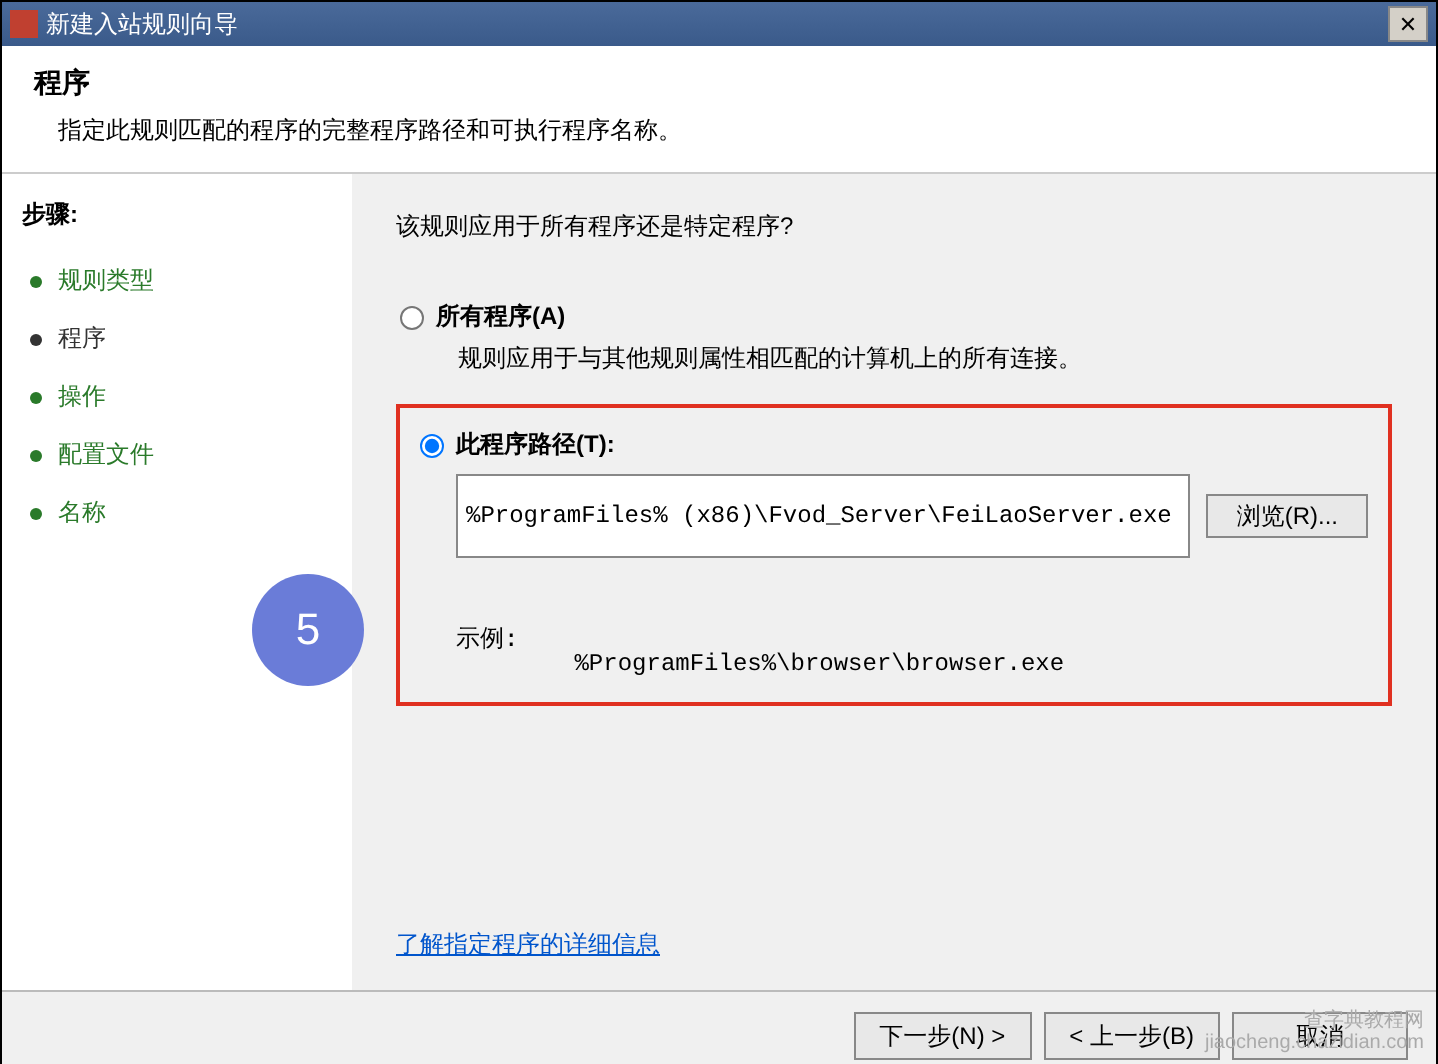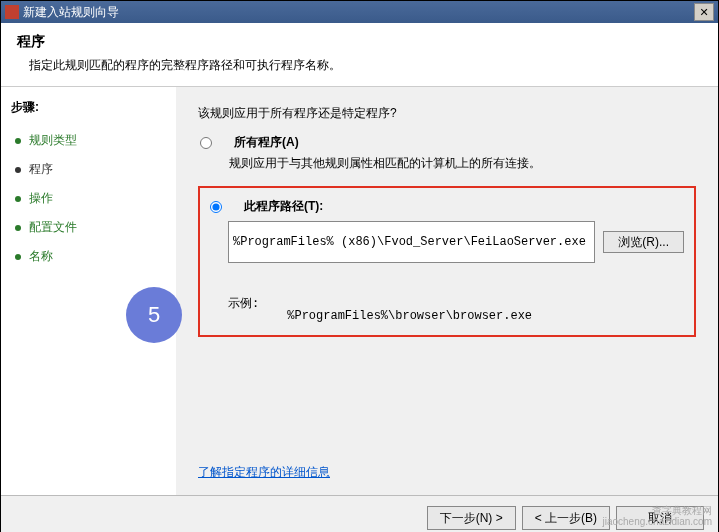--- a/index.html
+++ b/index.html
@@ -17,23 +17,23 @@
 .sidebar-title { font-weight: bold; margin-bottom: 10px; font-size: 12px; }
 .step { display: flex; align-items: center; padding: 6px 4px; font-size: 12px; cursor: pointer; text-align: center; }
 .step-bullet { width: 6px; height: 6px; border-radius: 50%; margin-right: 8px; }
 .step.done .step-bullet { background: #2a7a2a; }
 .step.done { color: #2a7a2a; }
 .step.current .step-bullet { background: #333; }
 .step.current { color: #333; }
 .step.pending .step-bullet { background: #2a7a2a; }
 .step.pending { color: #2a7a2a; }
 .main { flex: 1; background: #f0f0f0; padding: 18px 22px 10px 22px; position: relative; }
-.question { font-size: 12px; margin-bottom: 12px; }
+.question { font-size: 12px; margin-bottom: 28px; }
 .radio-block { margin-bottom: 14px; padding-left: 2px; }
-.radio-row { display: flex; align-items: center; margin-bottom: 4px; gap: 16px; }
+.radio-row { display: flex; align-items: center; margin-bottom: 4px; }
 .radio { width: 12px; height: 12px; margin-right: 6px; }
 .radio-label { font-size: 12px; }
 .radio-sub { font-size: 12px; margin-left: 29px; margin-top: 2px; }
 .highlight-box { border: 2px solid #e03020; padding: 10px 10px 12px 10px; margin-top: 4px; }
 .path-row { display: flex; align-items: center; margin: 6px 0 6px 18px; gap: 8px; }
 .path-input { flex: 1; font-family: "Courier New", monospace; font-size: 12px; padding: 20px 4px; border: 1px solid #888; background: #fff; height: 20px; }
 .browse-btn { padding: 2px 14px; font-size: 12px; border: 1px solid #888; background: #e8e8e8; cursor: pointer; height: 22px; }
 .example { margin-left: 18px; font-size: 12px; font-family: SimSun, monospace; display: flex; margin-top: 32px; }
 .example-label { margin-right: 28px; }
 .example-lines { font-family: "Courier New", monospace; }

